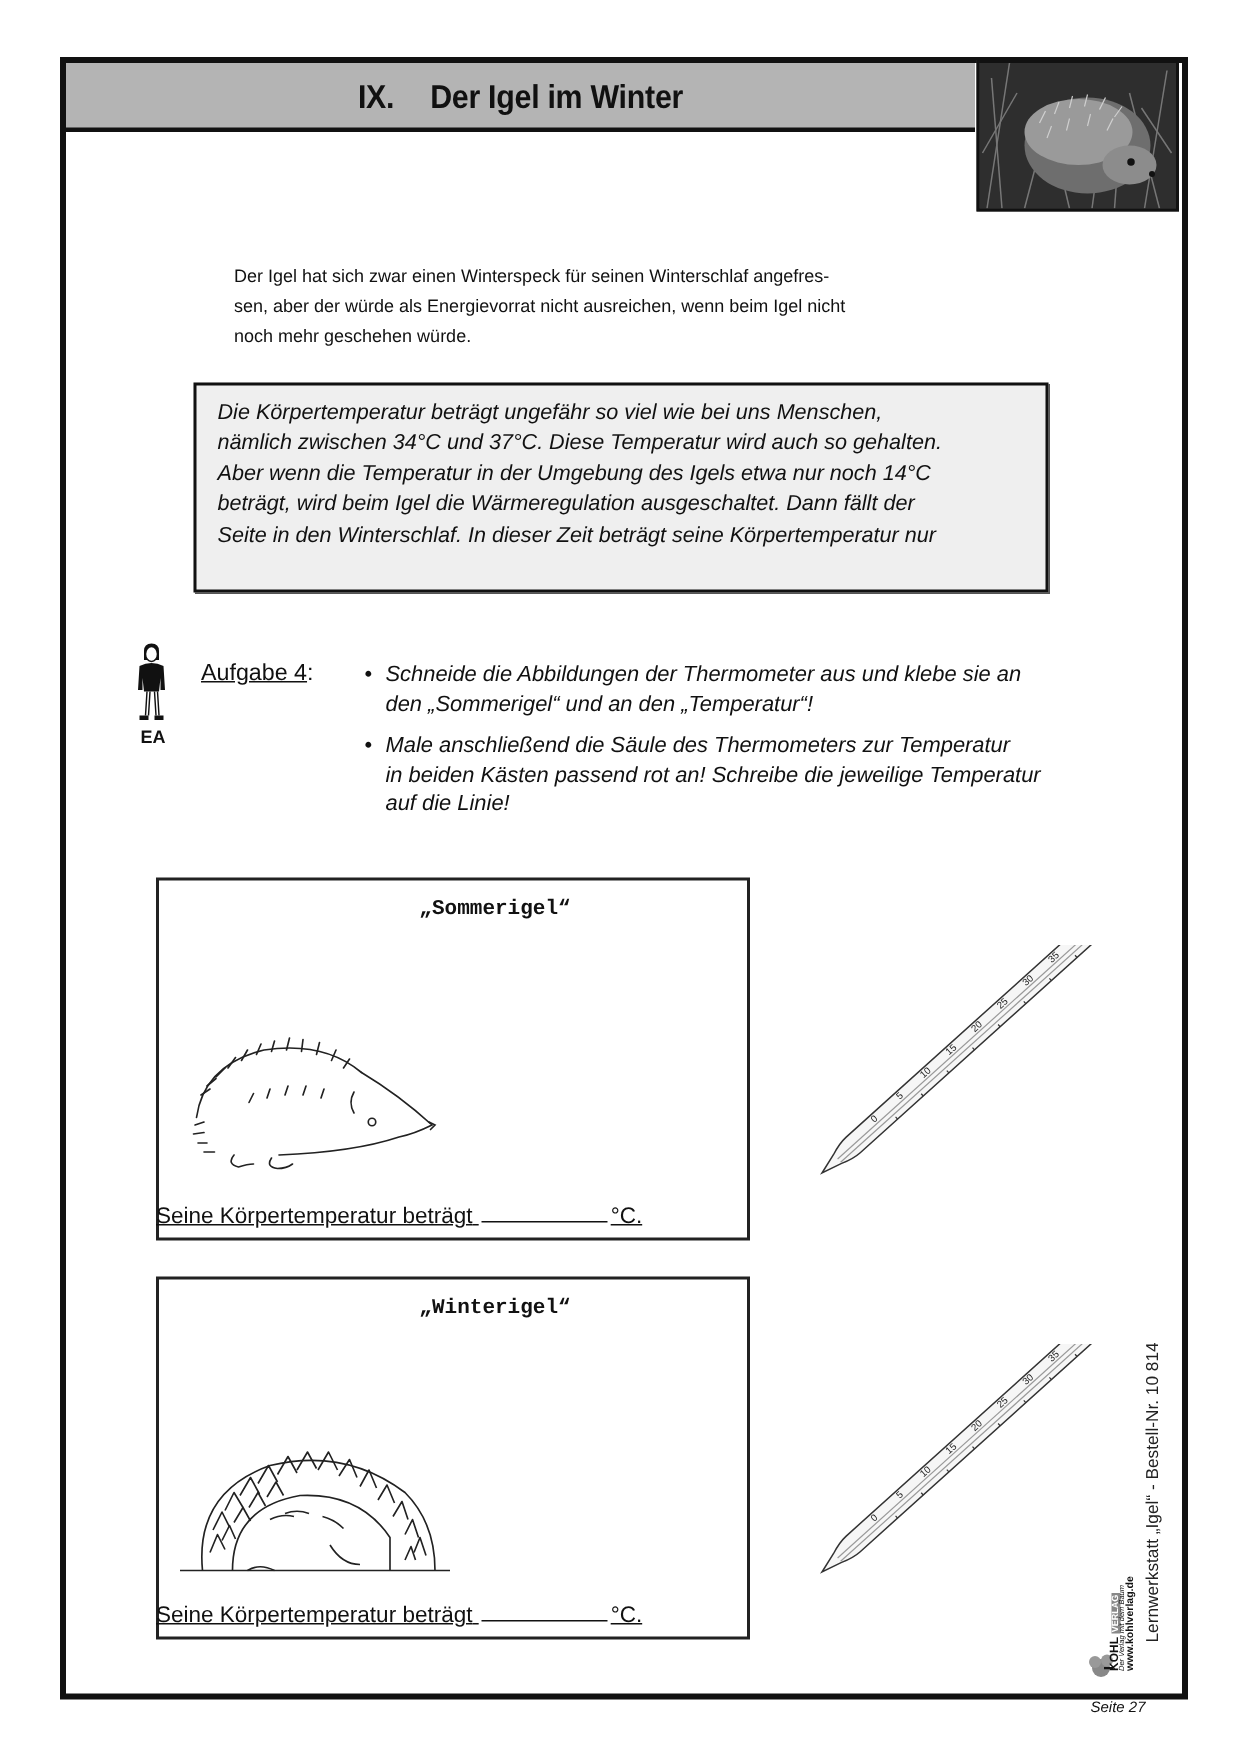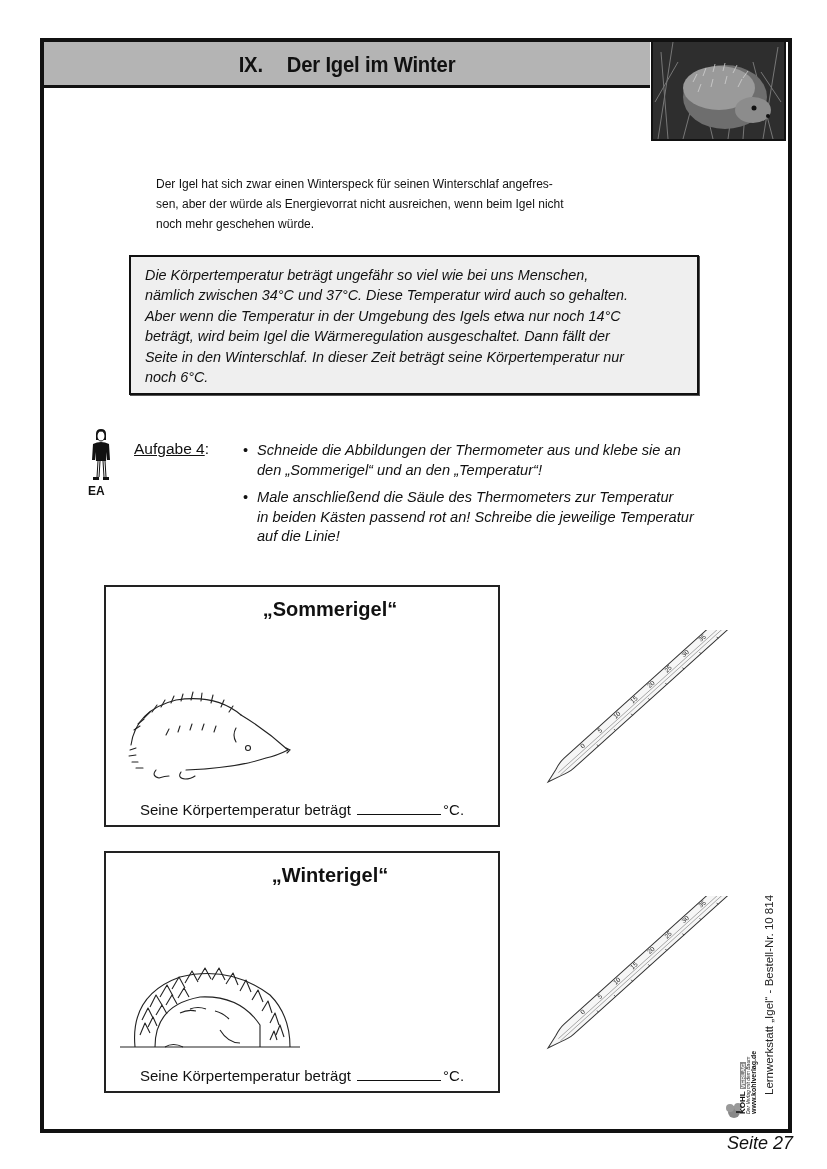--- a/index.html
+++ b/index.html
@@ -21,44 +21,44 @@
            border: 2px solid #111; box-sizing: border-box; overflow: hidden; background: #3a3a3a; }
 
   .intro { left: 156px; top: 174px; width: 560px; font-size: 12px; line-height: 20px; }
 
   .infobox { left: 129px; top: 255px; width: 570px; height: 140px;
              background: #efefef; border: 2px solid #111; box-sizing: border-box;
              box-shadow: 1px 1px 0 #555; }
   .infobox-text { left: 145px; top: 265px; width: 548px; font-size: 14.4px; line-height: 20.4px; font-style: italic; }
 
   .ea-icon { left: 88px; top: 428px; width: 26px; height: 56px; }
-  .ea-label { left: 88px; top: 484px; width: 28px; 
+  .ea-label { left: 88px; top: 484px; width: 28px; text-align: center;
               font-size: 12px; font-weight: bold; }
   .task-label { left: 134px; top: 440px; font-size: 15.5px; font-weight: normal; }
   .task-label u { text-decoration: underline; }
   .bullets { left: 243px; top: 441px; width: 500px; font-size: 14.6px; line-height: 19.5px;
              font-style: italic; }
   .bullet { position: relative; padding-left: 14px; margin-bottom: 8px; }
   .bullet .dot { position: absolute; left: 0; top: 0; font-style: normal; }
 
   .igel-box { left: 104px; width: 396px; height: 242px;
               border: 2px solid #222; box-sizing: border-box; background: #fff; }
   .igel-title { left: 104px; width: 452px; text-align: center;
-                font-family: Liberation Sans, sans-serif; font-weight: bold; font-size: 20px; }
-  .igel-line { left: 104px; width: 396px; text-align: center; font-size: 15px; }
+                font-family: Liberation Mono, monospace; font-weight: bold; font-size: 14px; }
+  .igel-line { left: 104px; width: 396px; text-align: left; font-size: 15px; text-decoration: underline; }
   .blank { display: inline-block; width: 84px; border-bottom: 1.5px solid #111;
            height: 14px; vertical-align: baseline; margin: 0 2px; }
 
   .thermo { left: 540px; width: 190px; height: 160px; }
 
   .side-text { left: 730px; top: 1060px; width: 300px; height: 20px;
                transform-origin: 0 0; transform: rotate(-90deg);
                font-size: 11.5px; white-space: nowrap; color: #222; }
   .kohl { left: 722px; top: 1050px; width: 36px; height: 72px; }
-  .page-number { left: 727px; top: 1133px; font-size: 18px; font-style: italic; }
+  .page-number { left: 727px; top: 1133px; font-size: 10px; font-style: italic; }
 </style>
 </head>
 <body>
 
 <div class="abs frame"></div>
 
 <div class="abs header-bar"></div>
 <div class="abs header-title">
   <span class="num">IX.</span><span>Der Igel im Winter</span>
 </div>
@@ -103,21 +103,20 @@
   <div>noch mehr geschehen würde.</div>
 </div>
 
 <div class="abs infobox"></div>
 <div class="abs infobox-text">
   <div>Die Körpertemperatur beträgt ungefähr so viel wie bei uns Menschen,</div>
   <div>nämlich zwischen 34°C und 37°C. Diese Temperatur wird auch so gehalten.</div>
   <div>Aber wenn die Temperatur in der Umgebung des Igels etwa nur noch 14°C</div>
   <div>beträgt, wird beim Igel die Wärmeregulation ausgeschaltet. Dann fällt der</div>
   <div>Seite in den Winterschlaf. In dieser Zeit beträgt seine Körpertemperatur nur</div>
-  <div>noch 6°C.</div>
 </div>
 
 <div class="abs ea-icon">
   <svg width="26" height="56" viewBox="0 0 26 56">
     <path d="M8 6 Q8 1 13 1 Q18 1 18 6 L18 12 L8 12 Z" fill="#111"></path>
     <ellipse cx="13" cy="8" rx="4" ry="5" fill="#fff" stroke="#111" stroke-width="1"></ellipse>
     <path d="M5 16 Q13 12 21 16 L22 32 L19 32 L19 24 L18 33 L8 33 L7 24 L7 32 L4 32 Z" fill="#111"></path>
     <line x1="10" y1="33" x2="9" y2="49" stroke="#111" stroke-width="1"></line>
     <line x1="12" y1="33" x2="11" y2="49" stroke="#111" stroke-width="1"></line>
     <line x1="15" y1="33" x2="16" y2="49" stroke="#111" stroke-width="1"></line>

